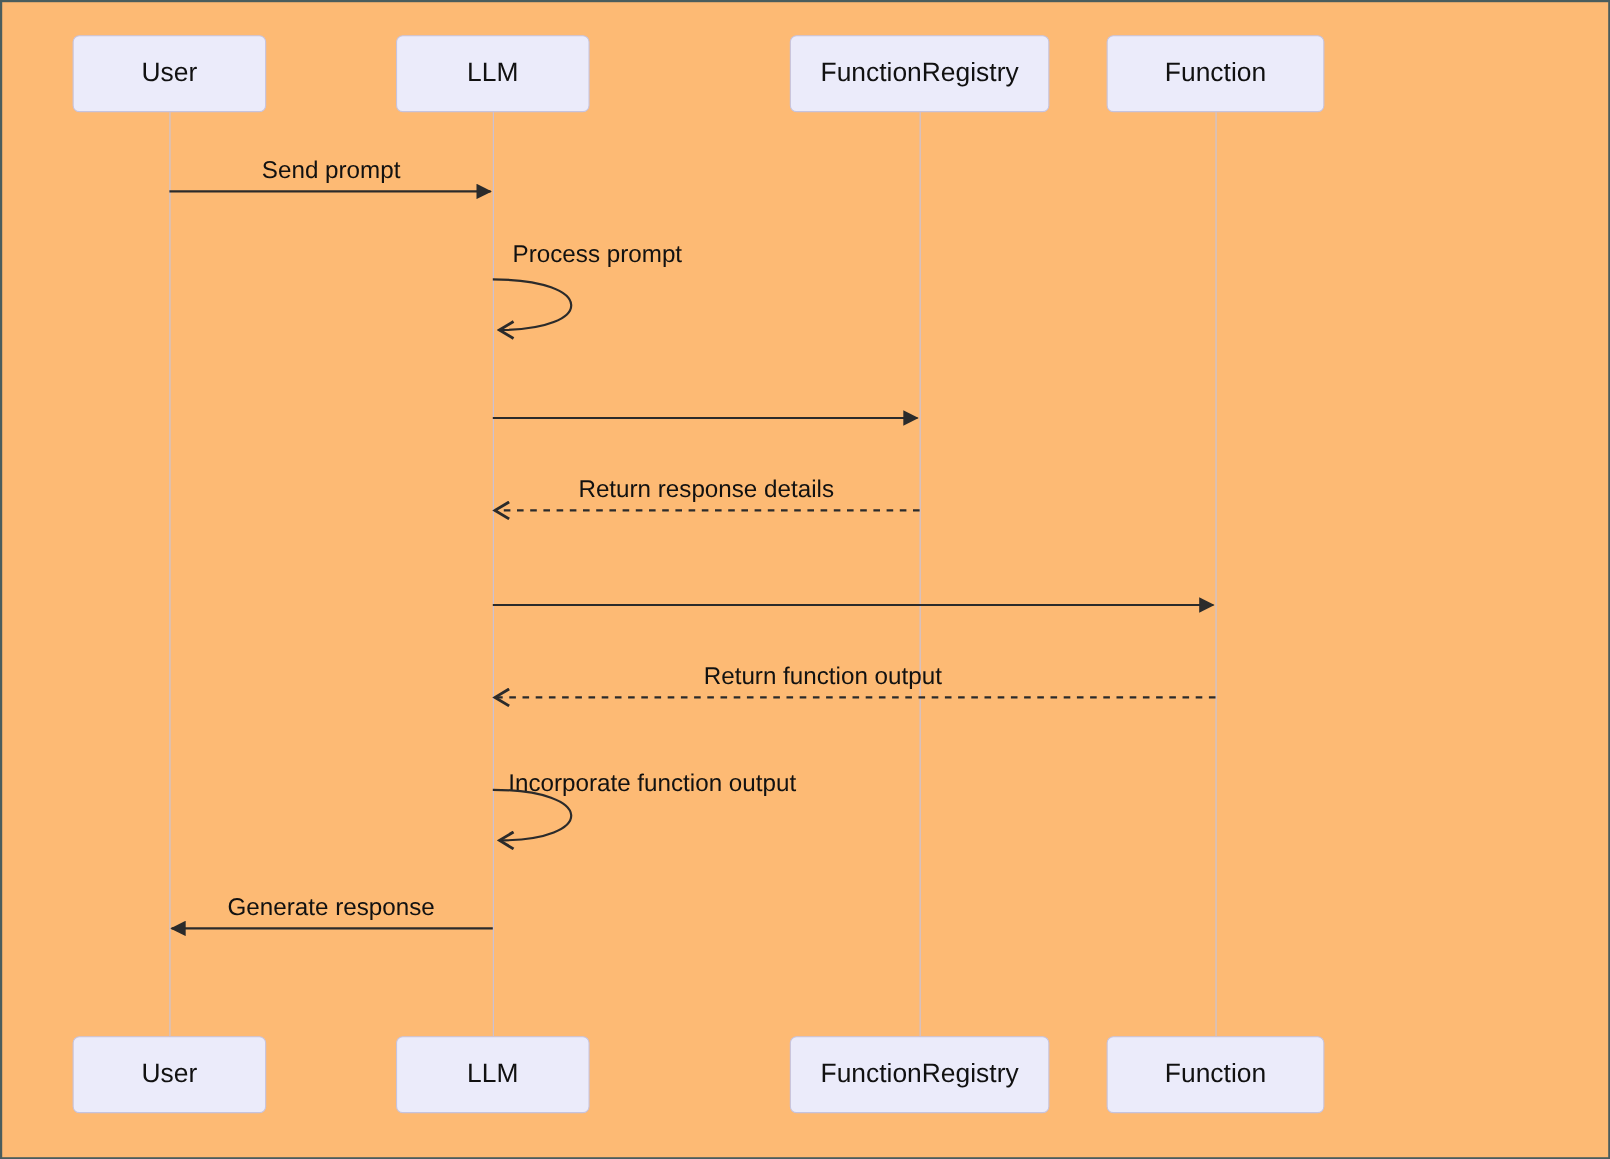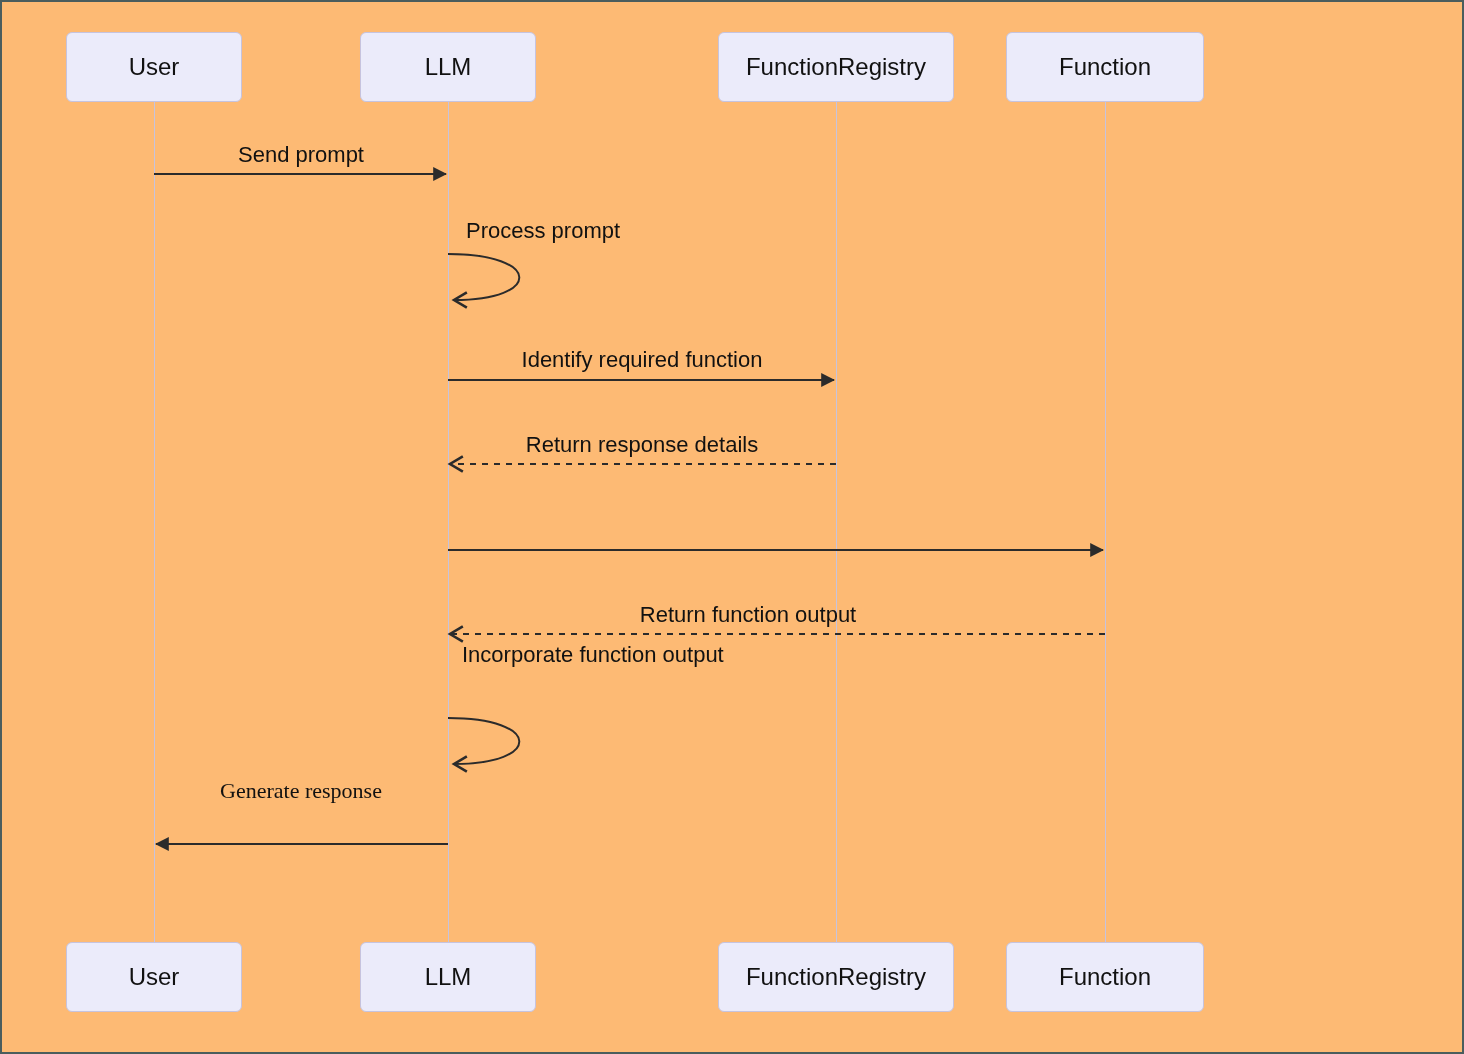--- a/index.html
+++ b/index.html
@@ -82,25 +82,24 @@
     <span>Function</span>
   </div>
 
   <div class="lifeline" style="left:152px; top:100px; height:840px;"></div>
   <div class="lifeline" style="left:446px; top:100px; height:840px;"></div>
   <div class="lifeline" style="left:834px; top:100px; height:840px;"></div>
   <div class="lifeline" style="left:1103px; top:100px; height:840px;"></div>
 
   <div class="msg-label" style="left:299px; top:140px;">Send prompt</div>
   <div class="msg-label" style="left:464px; top:216px; transform:none;">Process prompt</div>
-  <div class="msg-label" style="left:640px; top:345px;">Identify required function</div>
   <div class="msg-label" style="left:640px; top:430px;">Return response details</div>
   <div class="msg-label" style="left:746px; top:600px;">Return function output</div>
-  <div class="msg-label" style="left:460px; top:640px; transform:none;">Incorporate function output</div>
-  <div class="msg-label" style="left:299px; top:776px;font-family:Liberation Serif, serif;">Generate response</div>
+  <div class="msg-label" style="left:460px; top:697px; transform:none;">Incorporate function output</div>
+  <div class="msg-label" style="left:299px; top:810px;">Generate response</div>
 
   <svg class="arrows">
     <defs>
       <marker id="arrow-solid" viewBox="0 0 12 12" refX="11" refY="6" markerWidth="7" markerHeight="7" orient="auto-start-reverse">
         <path d="M 0 0 L 12 6 L 0 12 z" fill="#2b2b2b"></path>
       </marker>
       <marker id="arrow-open" viewBox="0 0 14 14" refX="12" refY="7" markerWidth="9" markerHeight="9" orient="auto-start-reverse">
         <path d="M 2 1 L 12 7 L 2 13" fill="none" stroke="#2b2b2b" stroke-width="2"></path>
       </marker>
     </defs>

